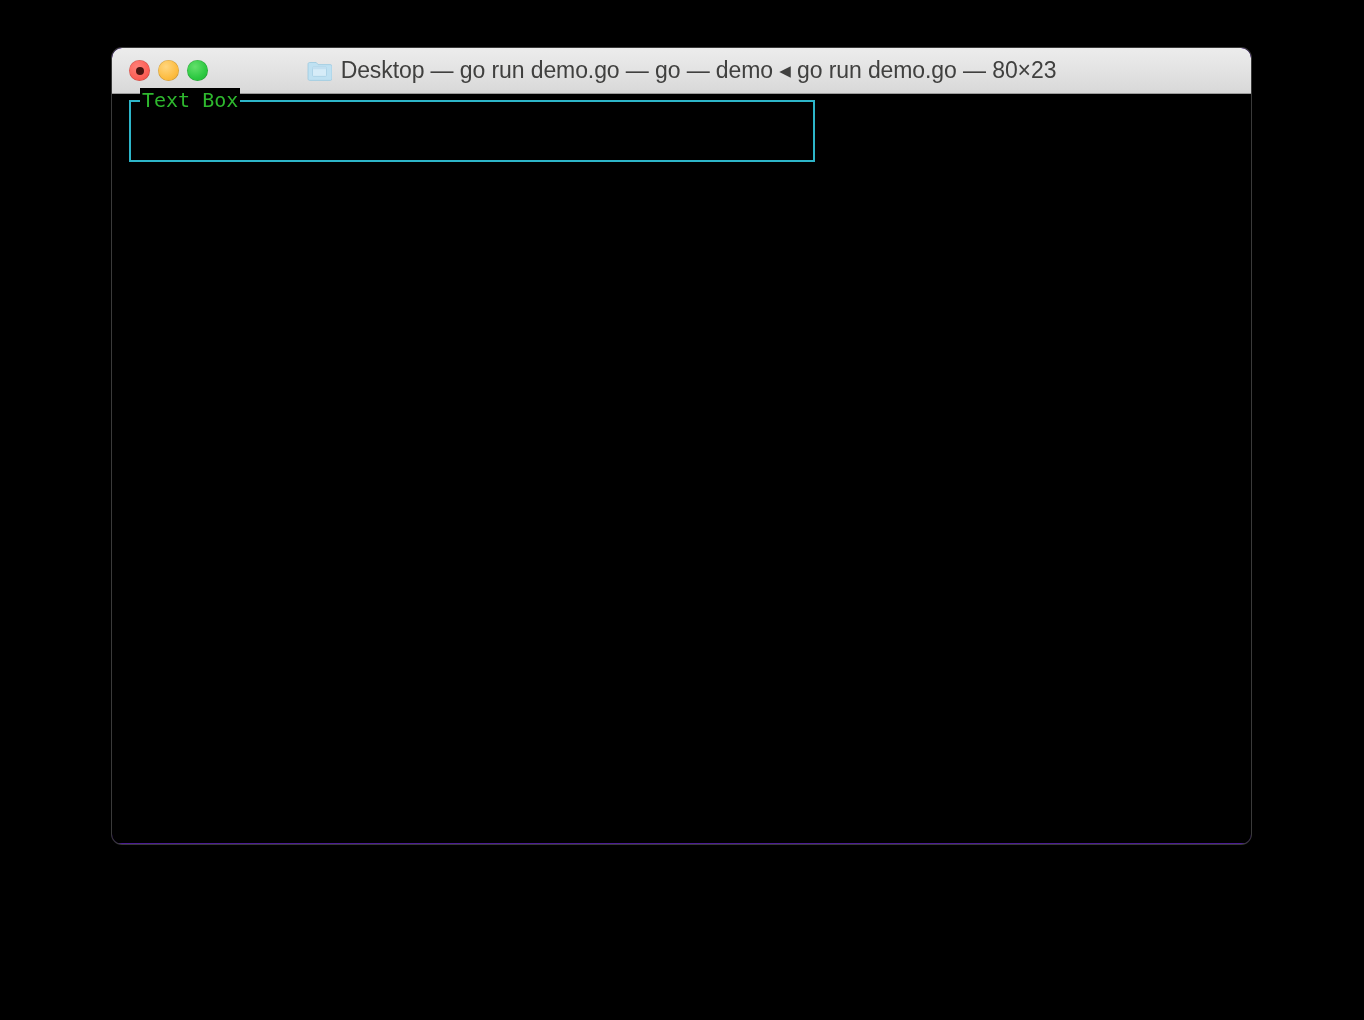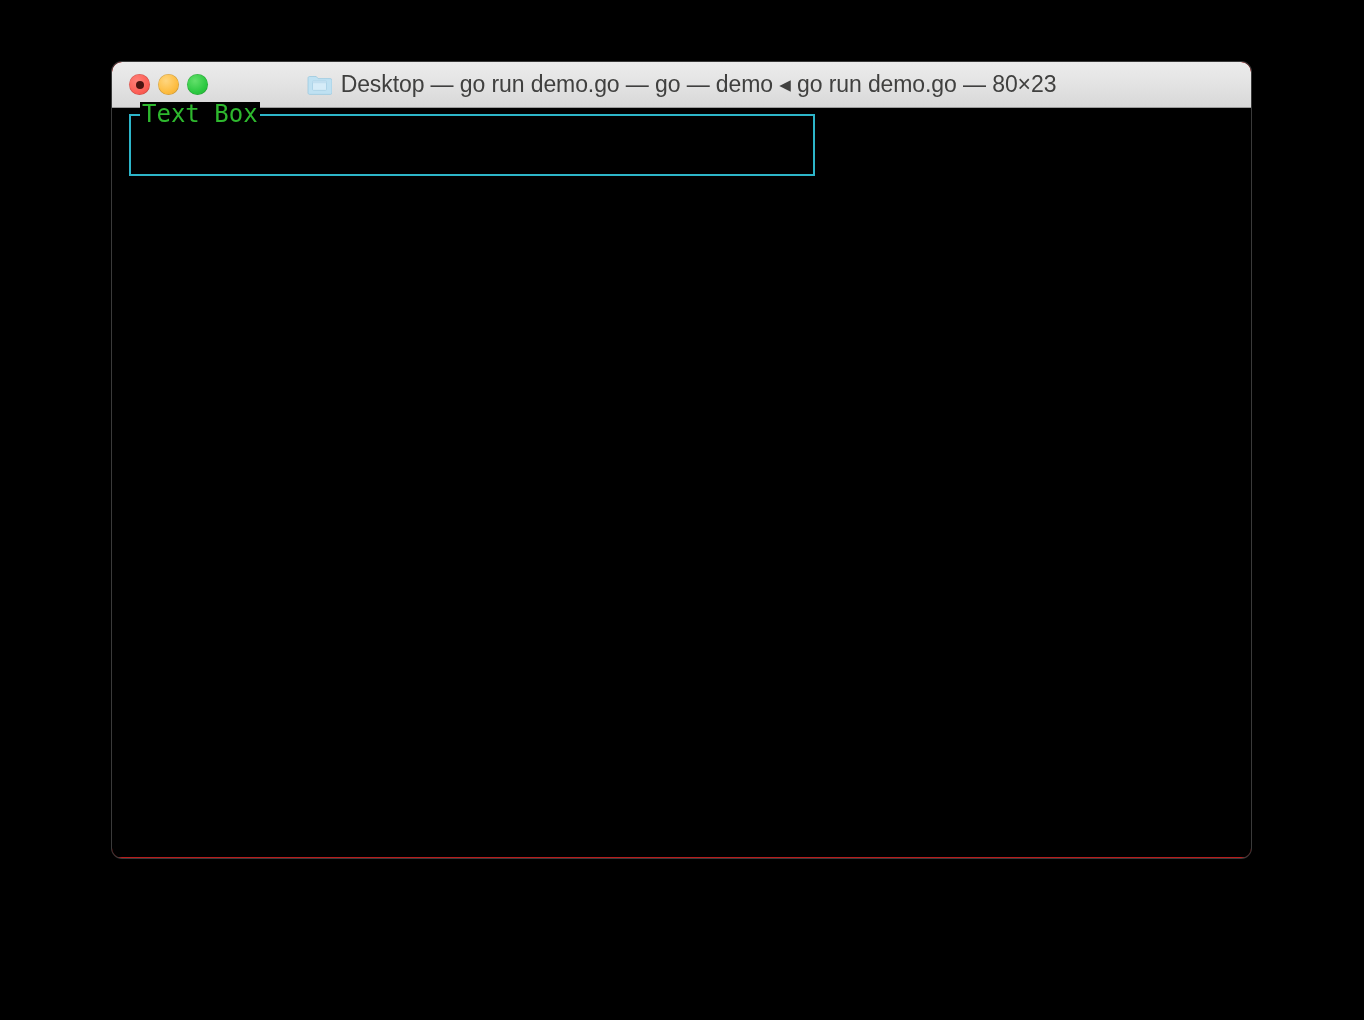--- a/index.html
+++ b/index.html
@@ -13,25 +13,25 @@
   }
   body {
     font-family: "Liberation Sans", sans-serif;
     -webkit-font-smoothing: antialiased;
   }
 
   
   #terminal-window {
     position: absolute;
     left: 112px;
-    top: 62px;
+    top: 48px;
     width: 1139px;
     height: 796px;
     border-radius: 10px;
-    background: #b91c1c;
+    background: #4c1d95;
     box-sizing: border-box;
     overflow: hidden;
     box-shadow: 0 0 0 1px #3a3a3a;
   }
 
   
   #title-bar {
     position: relative;
     height: 46px;
     width: 100%;
@@ -130,21 +130,21 @@
     background: #000000;
   }
   #text-box-label {
     position: absolute;
     left: 9px;
     top: -14px;
     background: #000000;
     padding: 0 2px;
     color: #2eb82e;
     font-family: "DejaVu Sans Mono", "Liberation Mono", monospace;
-    font-size: 24px;
+    font-size: 20px;
     line-height: 24px;
     white-space: nowrap;
   }
   #text-box-content {
     position: absolute;
     left: 6px;
     top: 15px;
     color: #d6d6d6;
     font-family: "DejaVu Sans Mono", "Liberation Mono", monospace;
     font-size: 20px;

